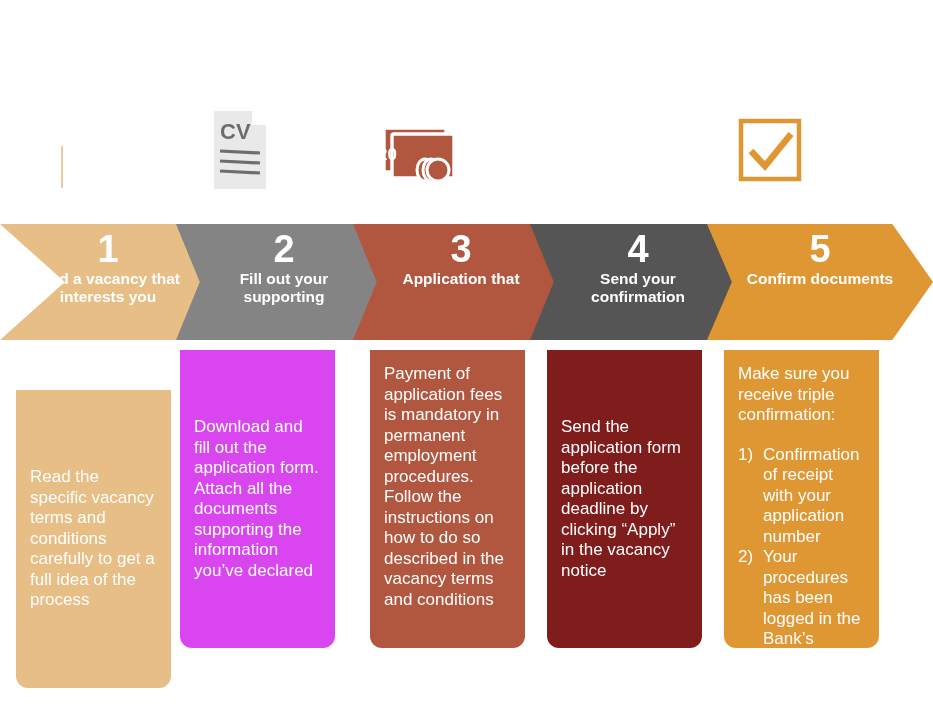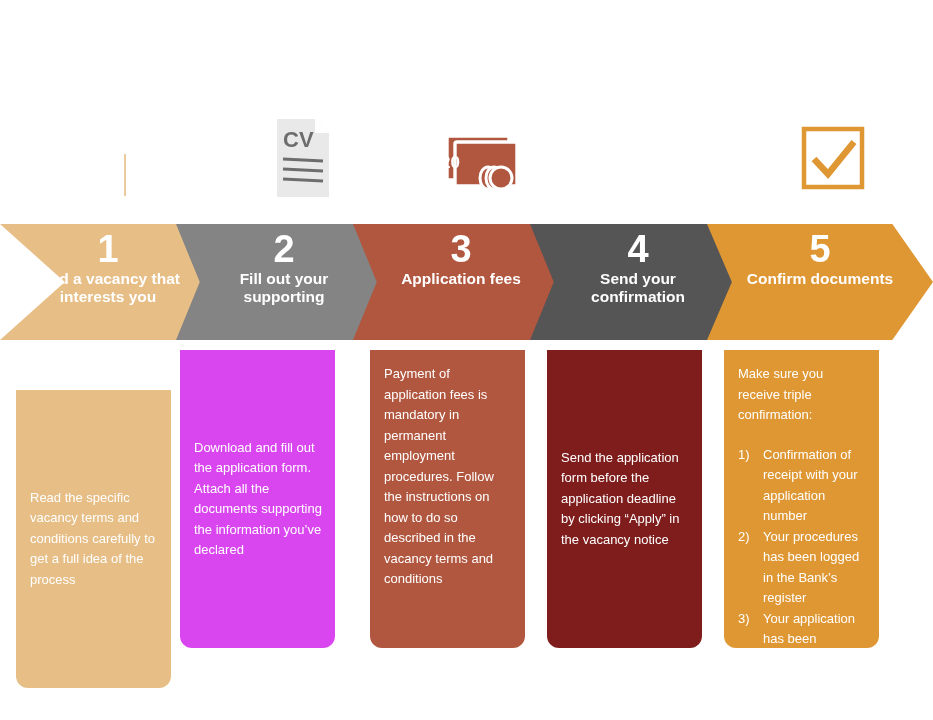--- a/index.html
+++ b/index.html
@@ -27,27 +27,27 @@
   
   .icon-row {
     position: absolute;
     left: 0;
     top: 90px;
     width: 933px;
     height: 120px;
   }
   .icon-tile {
     position: absolute;
-    top: 8px;
+    top: 0;
     width: 155px;
     height: 120px;
     border-radius: 12px 12px 0 0;
     display: flex;
     align-items: center;
-    justify-content: flex-end;
+    justify-content: flex-start;
   }
   .icon-tile .glyph-wrap {
     width: 92px;
     height: 92px;
     display: flex;
     align-items: center;
     justify-content: center;
   }
   .icon-tile svg { display: block; }
 
@@ -107,21 +107,21 @@
   }
   .body-panel {
     position: absolute;
     top: 0;
     width: 155px;
     height: 298px;
     border-radius: 0 0 12px 12px;
     box-sizing: border-box;
     padding: 14px 12px 14px 14px;
     color: #ffffff;
-    font-size: 13px;
+    font-size: 17px;
     line-height: 20.5px;
     display: flex;
     flex-direction: column;
   }
   .body-panel.v-center { justify-content: center; }
   .body-panel.v-top { justify-content: flex-start; }
 
   .panel-text { display: block; }
   .panel-text + .panel-list { margin-top: 19px; }
 
@@ -230,21 +230,21 @@
       <span class="chev-label">Find a vacancy that interests you</span>
     </div>
 
     <div class="chevron mid" style="left:176px; background:#848484;">
       <span class="chev-num">2</span>
       <span class="chev-label">Fill out your supporting</span>
     </div>
 
     <div class="chevron mid" style="left:353px; background:#B1573F;">
       <span class="chev-num">3</span>
-      <span class="chev-label">Application fees</span>
+      <span class="chev-label">Application that</span>
     </div>
 
     <div class="chevron mid" style="left:530px; background:#555555;">
       <span class="chev-num">4</span>
       <span class="chev-label">Send your confirmation</span>
     </div>
 
     <div class="chevron last" style="left:707px; width:226px; background:#DF9733;">
       <span class="chev-num">5</span>
       <span class="chev-label">Confirm documents</span>

